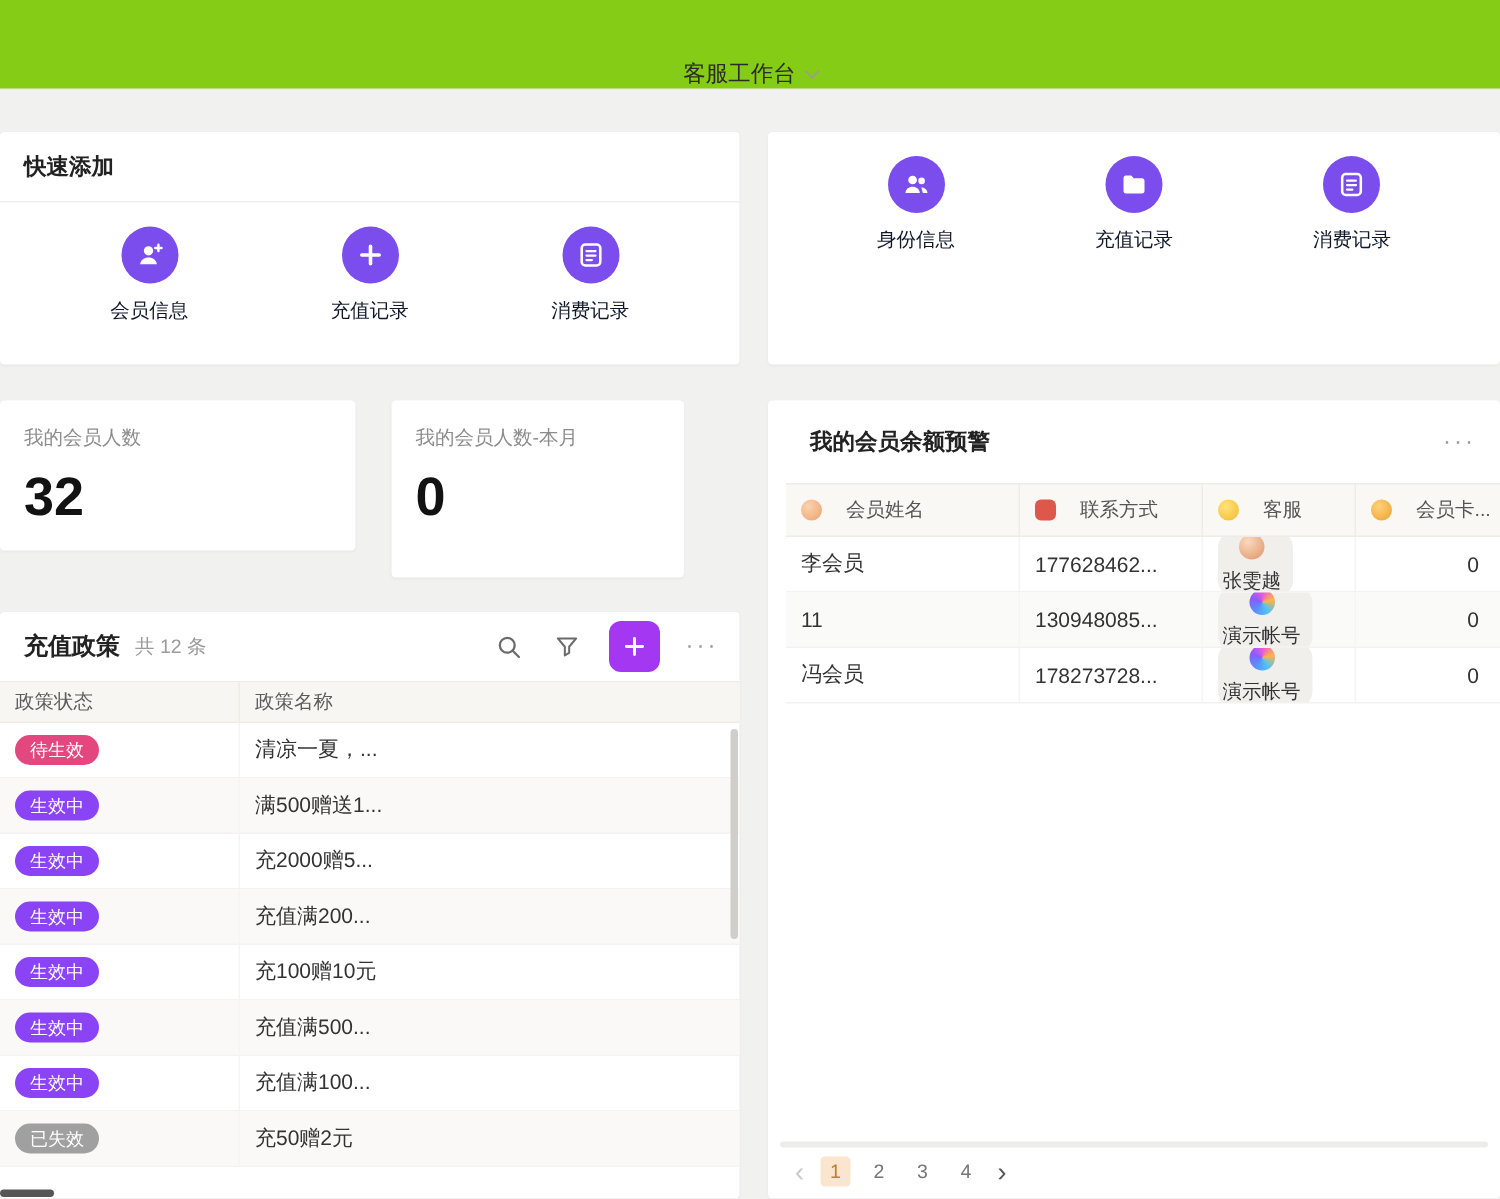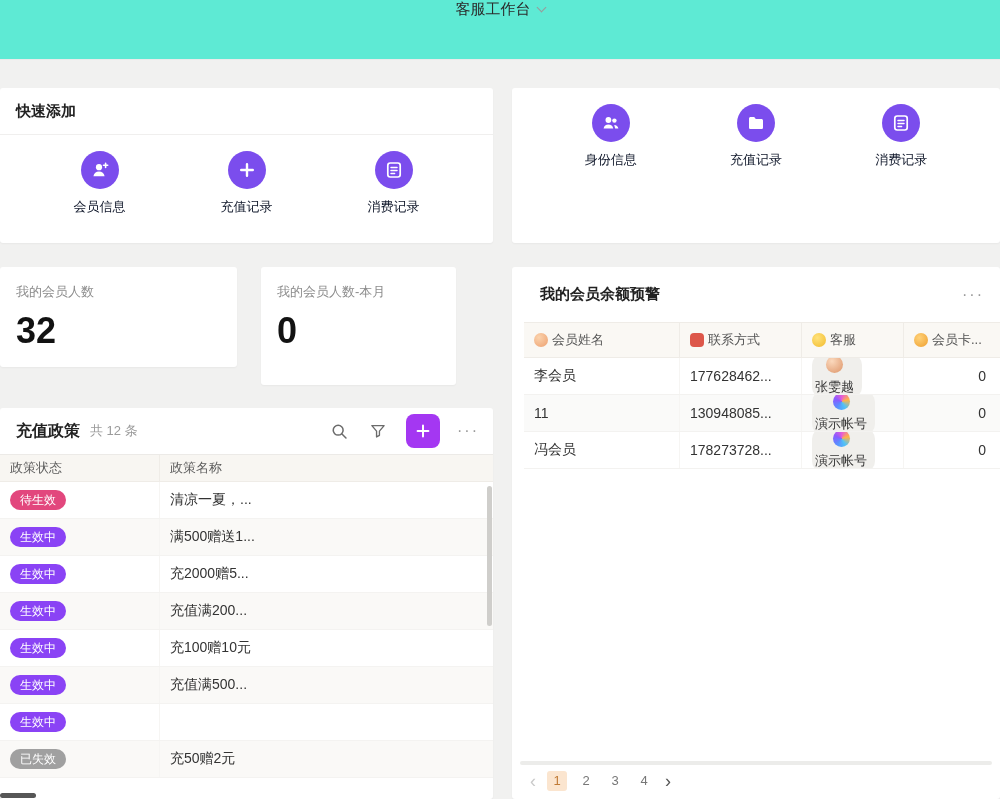--- a/index.html
+++ b/index.html
@@ -7,22 +7,22 @@
   body {
     background:#f1f1f0;
     font-family:"Liberation Sans","DejaVu Sans",sans-serif;
     color:#333;
     position:relative;
   }
 
   
   .topbar {
     position:absolute; left:0; top:0; width:1000px; height:60px;
-    background:#5eead4; border-bottom:1px solid #ebebeb;
-    display:flex; align-items:flex-start; justify-content:center; gap:7px;
+    background:#84cc16; border-bottom:1px solid #ebebeb;
+    display:flex; align-items:flex-end; justify-content:center; gap:7px;
   }
   .topbar-title { display:flex; align-items:center; gap:7px; cursor:pointer; }
   .topbar-title .t { font-size:15px; color:#2b2b2b; }
   .chev {
     width:7px; height:7px; display:inline-block;
     border-right:1.6px solid #9a9a9a; border-bottom:1.6px solid #9a9a9a;
     transform:rotate(45deg); margin-top:-4px;
   }
 
   
@@ -59,21 +59,21 @@
   .stat-value { font-size:36px; font-weight:700; color:#121212; margin-top:12px; line-height:1; }
 
   
   .bal-head { height:55px; display:flex; align-items:center; padding:0 16px; }
   .more { margin-left:auto; color:#9a9a9a; font-size:16px; letter-spacing:2px; cursor:pointer; line-height:1; }
   .bal-header-row {
     display:flex; height:36px; background:#faf8f4;
     border-top:1px solid #efece7; border-bottom:1px solid #efece7;
   }
   .bh-cell {
-    display:flex; align-items:center; gap:4px; padding:0 10px;
+    display:flex; align-items:center; gap:16px; padding:0 10px;
     font-size:13px; color:#555; border-right:1px solid #efece7;
     overflow:hidden; white-space:nowrap; cursor:pointer;
   }
   .bal-header-row div:nth-of-type(1) { width:156px; }
   .bal-header-row div:nth-of-type(2) { width:122px; }
   .bal-header-row div:nth-of-type(3) { width:102px; }
   .bal-header-row div:nth-of-type(4) { flex:1; border-right:none; }
   .hdot { width:14px; height:14px; border-radius:50%; flex:none; }
   .hdot.member-icon { background:radial-gradient(circle at 35% 32%, #fbd3ae, #eda06f); }
   .hdot.phone-icon  { background:#dd574a; border-radius:4px; }
@@ -381,20 +381,21 @@
         <div class="p-cell st">
           <span class="badge active">生效中</span>
         </div>
         <div class="p-cell nm">充值满500...</div>
       </div>
 
       <div class="p-row">
         <div class="p-cell st">
           <span class="badge active">生效中</span>
         </div>
+        <div class="p-cell nm">充值满100...</div>
       </div>
 
       <div class="p-row">
         <div class="p-cell st">
           <span class="badge expired">已失效</span>
         </div>
         <div class="p-cell nm">充50赠2元</div>
       </div>
     </div>
   <div class="vscroll"></div>

